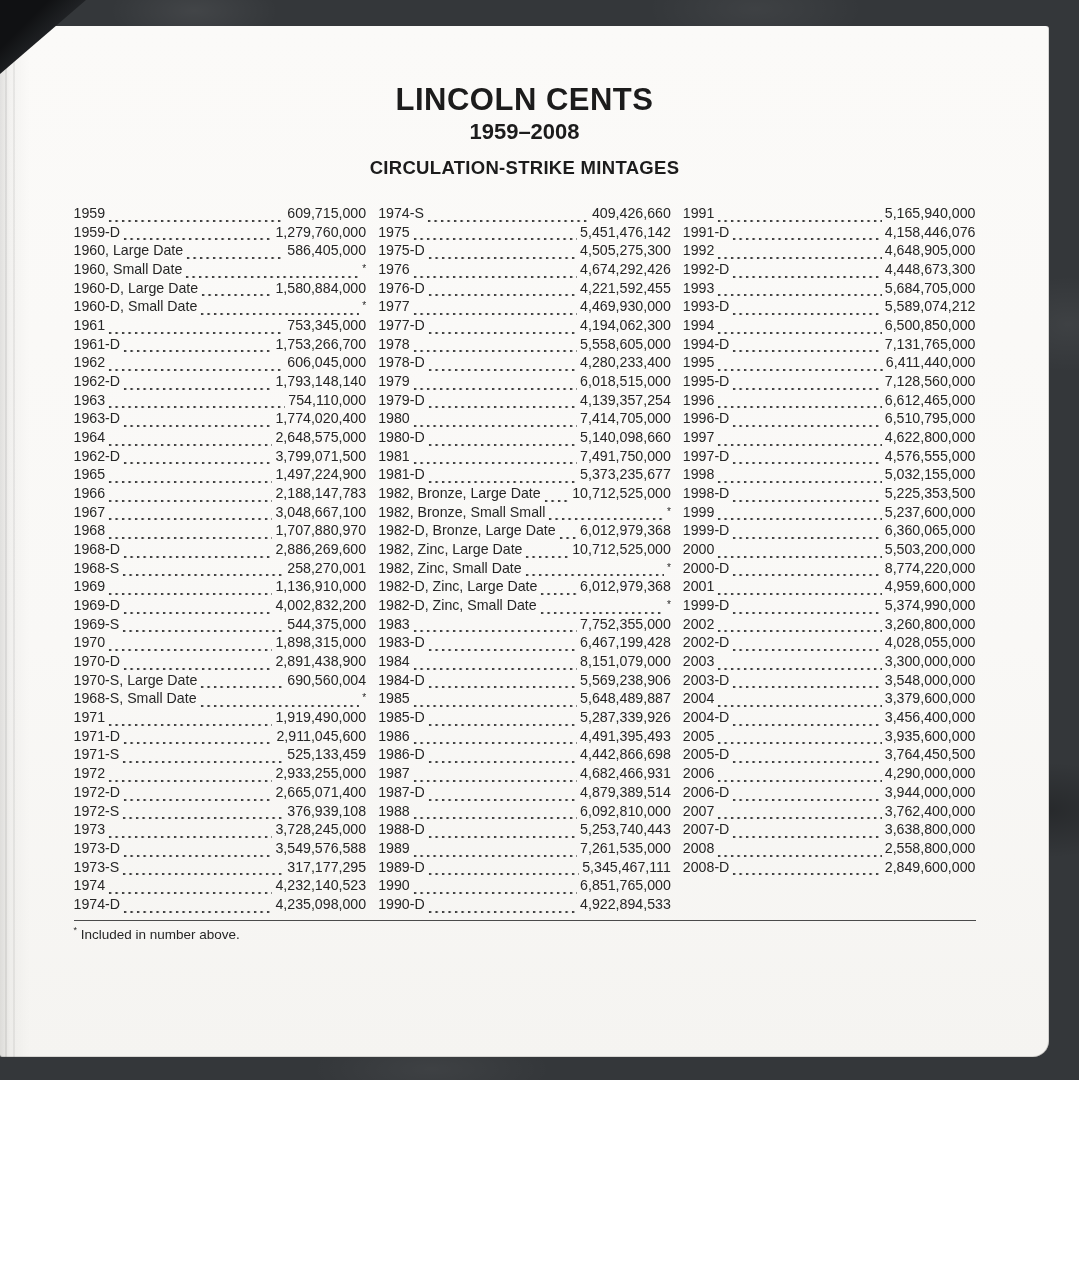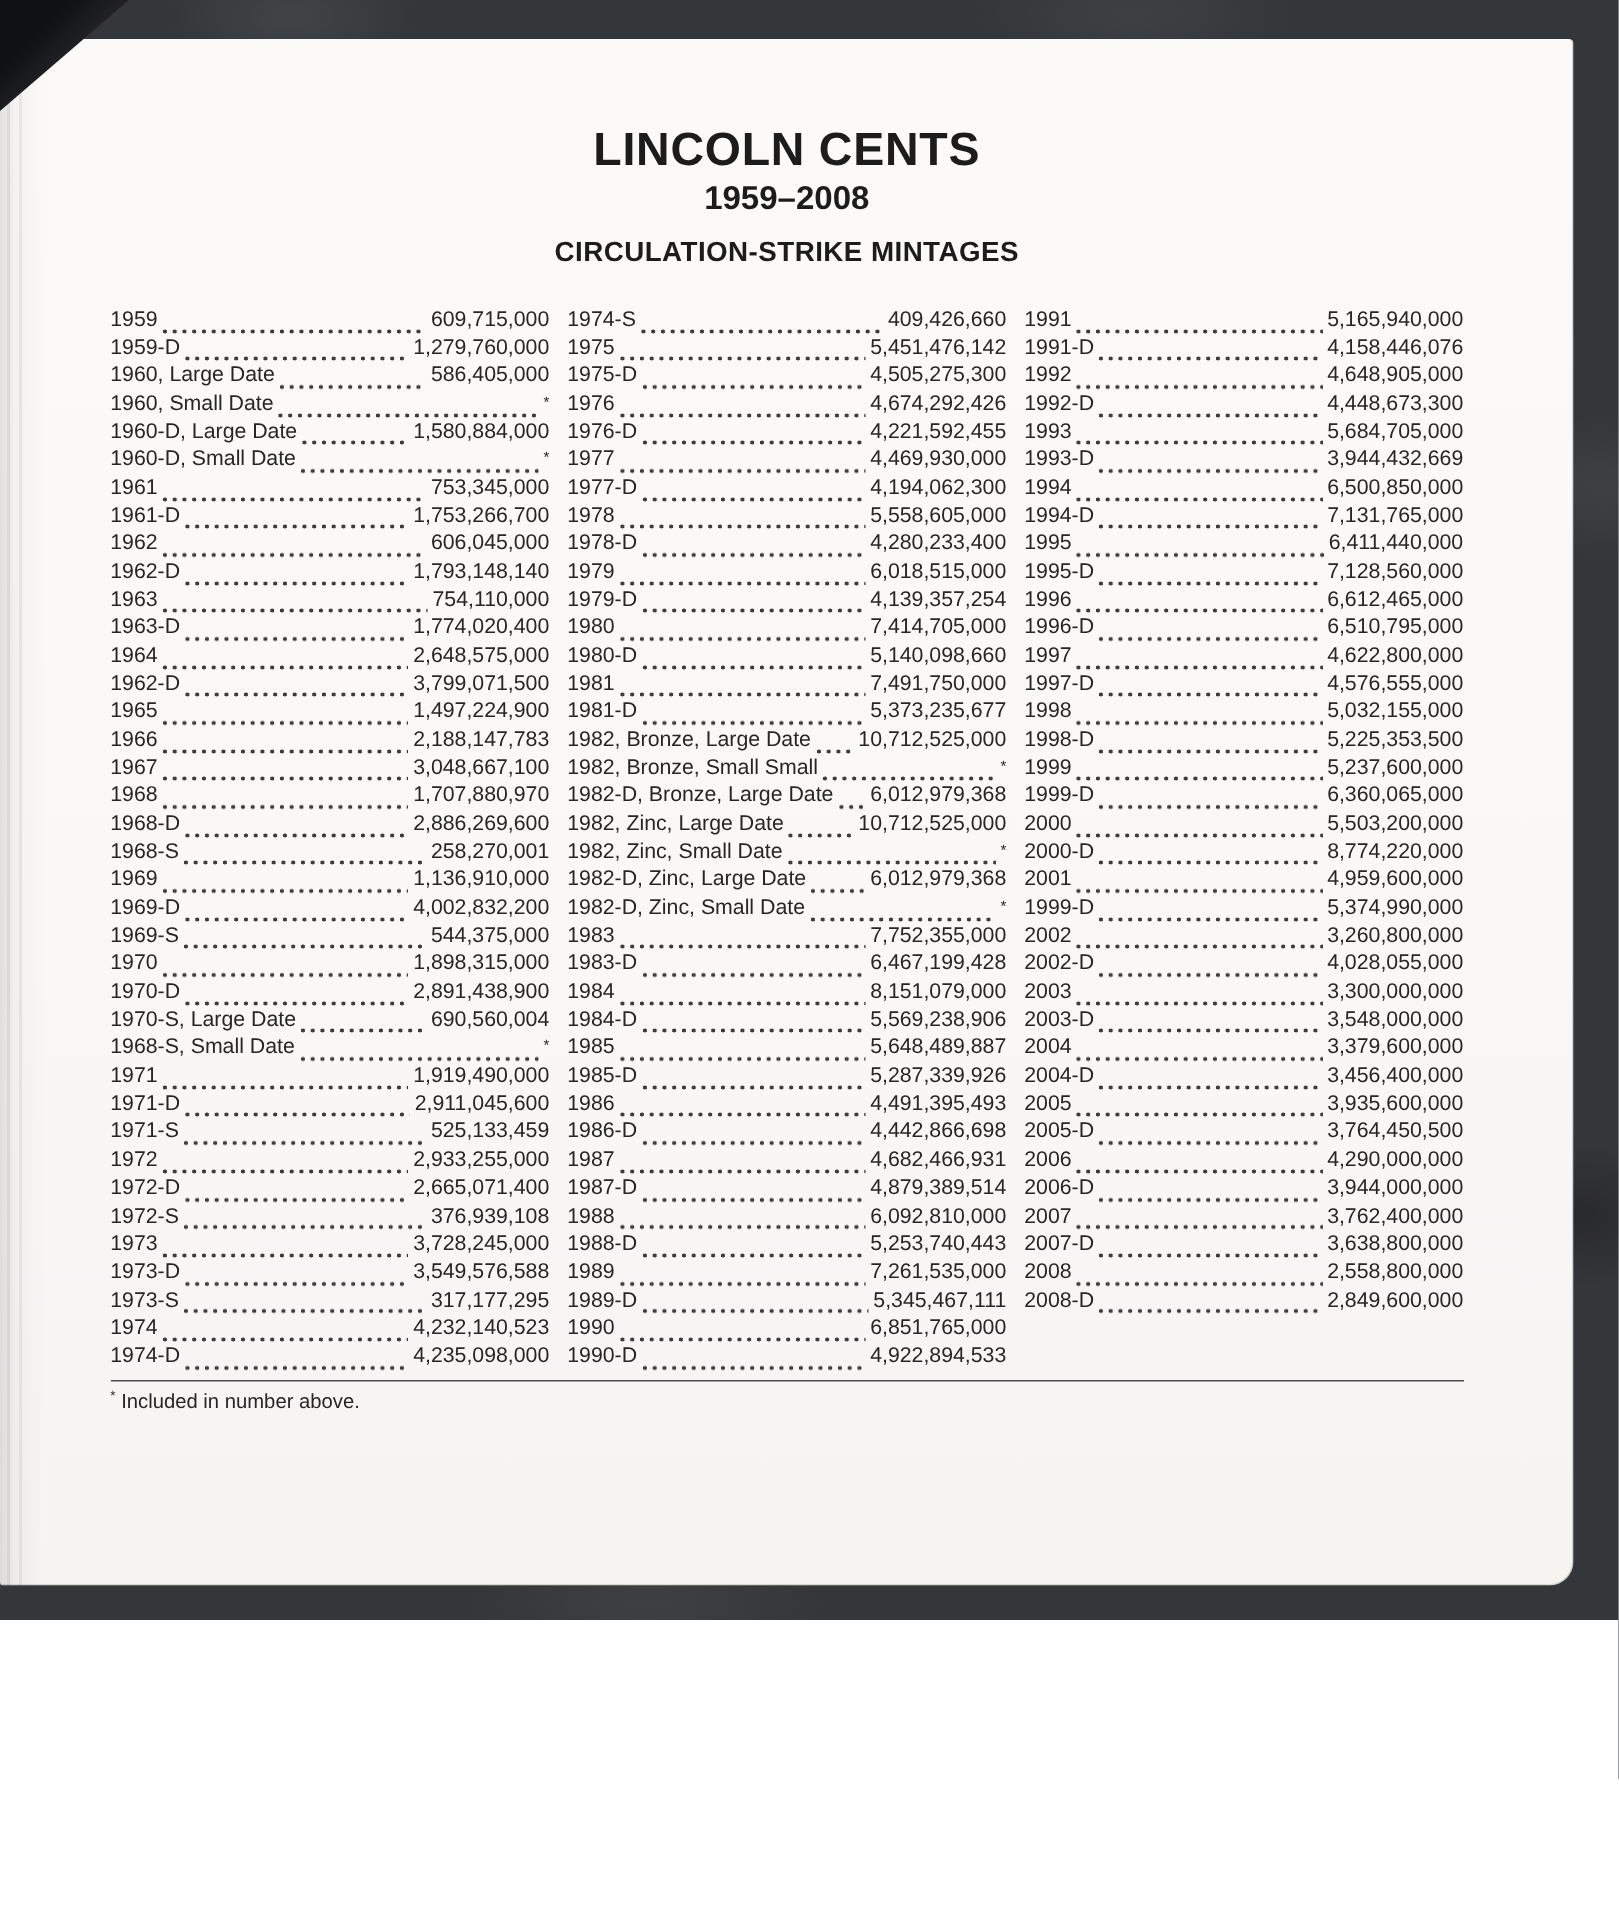--- a/index.html
+++ b/index.html
@@ -474,21 +474,21 @@
                 <span class="val">4,448,673,300</span>
               </div>
               <div class="row">
                 <span class="lbl">1993</span>
                 <span class="dots"></span>
                 <span class="val">5,684,705,000</span>
               </div>
               <div class="row">
                 <span class="lbl">1993-D</span>
                 <span class="dots"></span>
-                <span class="val">3,944,432,669</span>
+                <span class="val">5,589,074,212</span>
               </div>
               <div class="row">
                 <span class="lbl">1994</span>
                 <span class="dots"></span>
                 <span class="val">6,500,850,000</span>
               </div>
               <div class="row">
                 <span class="lbl">1994-D</span>
                 <span class="dots"></span>
                 <span class="val">7,131,765,000</span>

